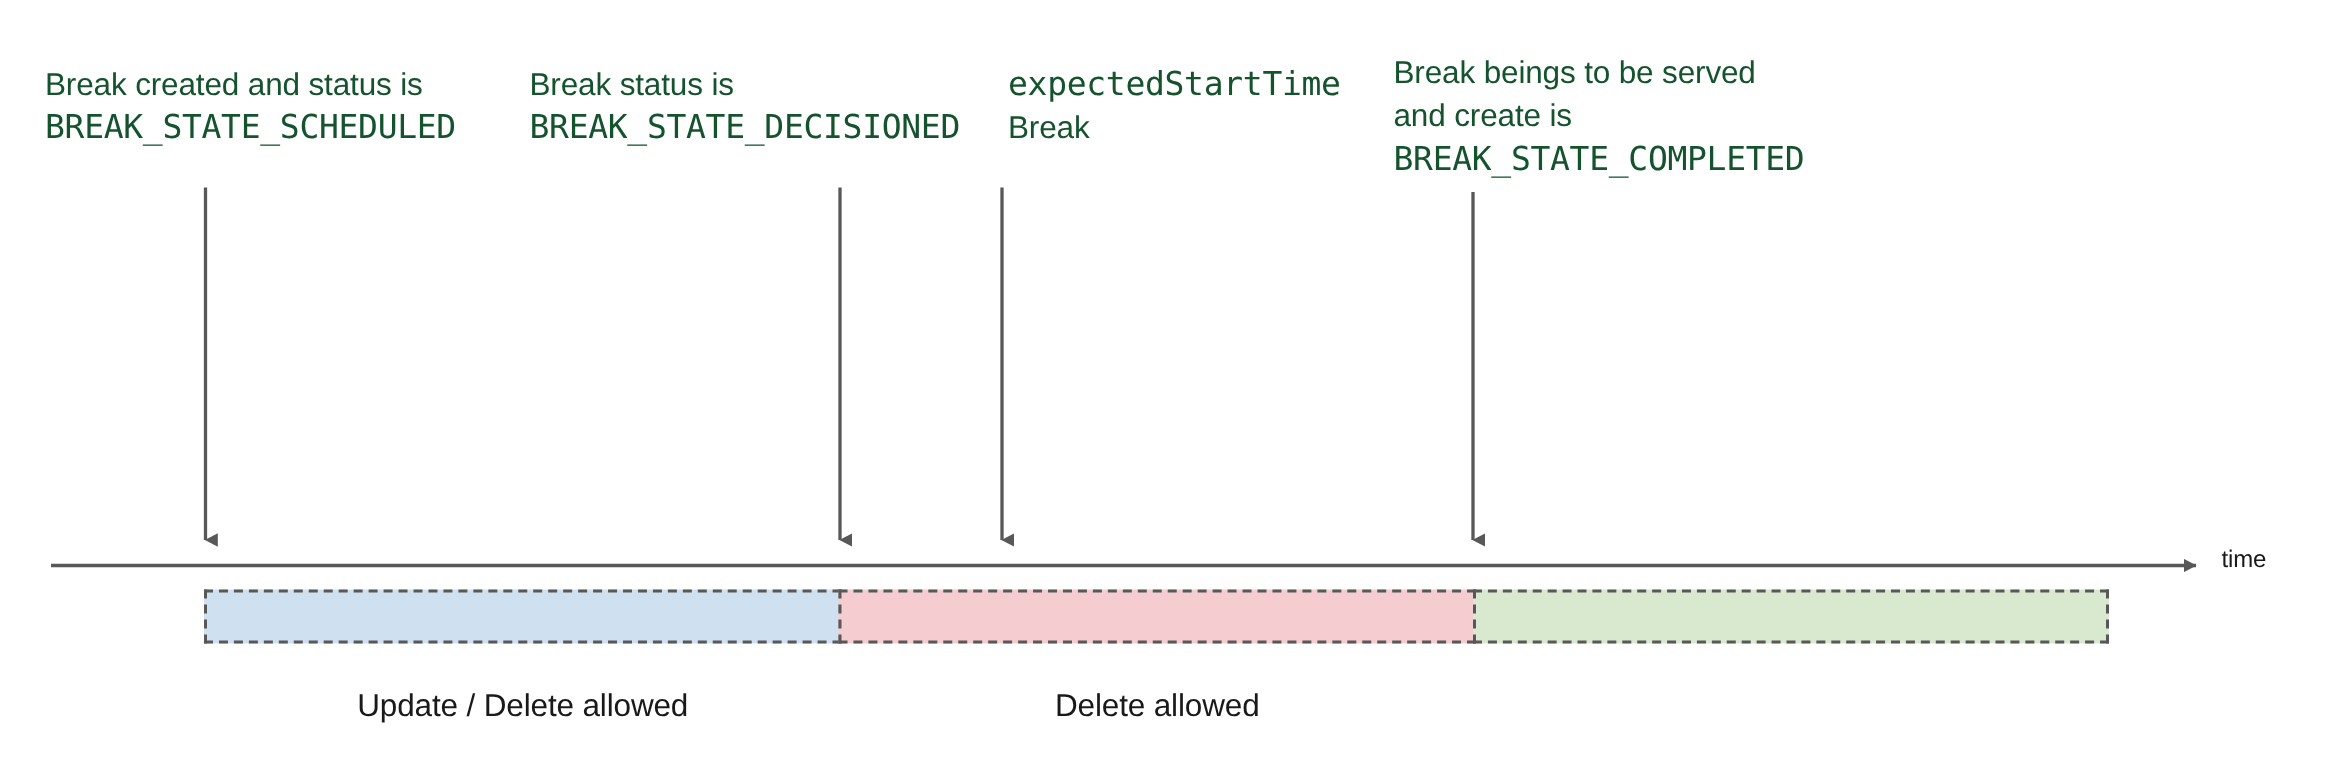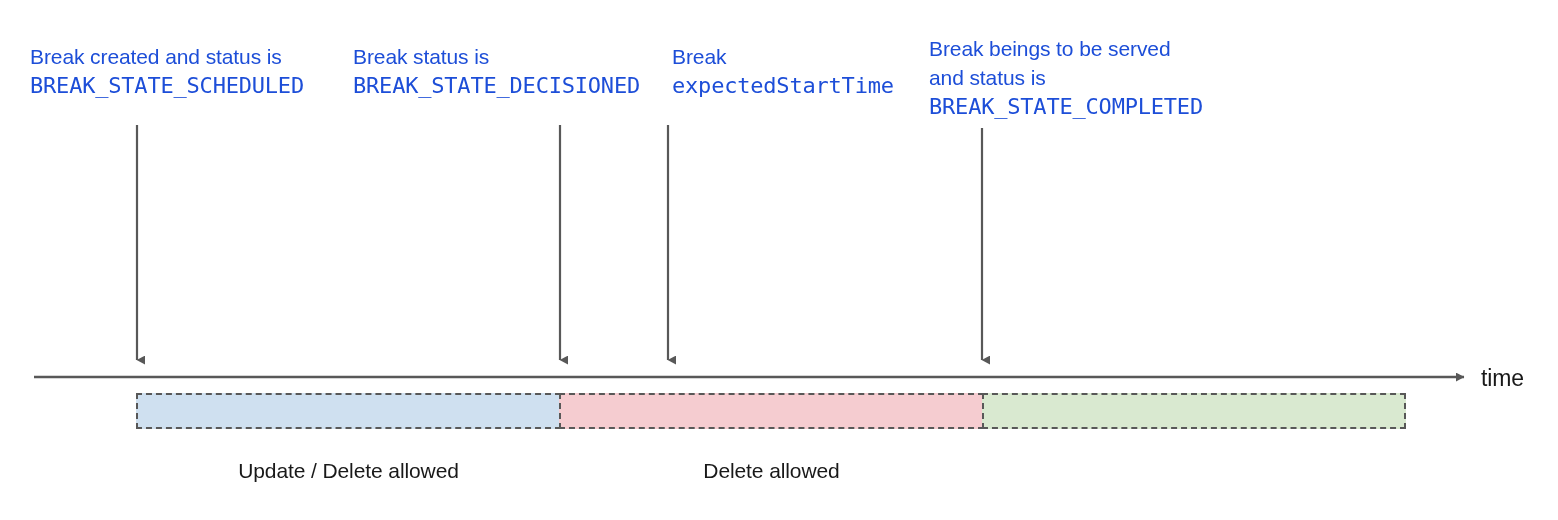--- a/index.html
+++ b/index.html
@@ -29,21 +29,21 @@
   .annotation {
     position: absolute;
     line-height: 29px;
     white-space: nowrap;
   }
   .ann-line {
     display: block;
     font-size: 21px;
     font-family: "Liberation Sans", sans-serif;
     letter-spacing: -0.1px;
-    color: #1d4ed8;
+    color: #14532d;
   }
   .ann-line.mono {
     font-family: "DejaVu Sans Mono", "Liberation Mono", monospace;
     font-size: 22px;
     letter-spacing: -0.2px;
   }
 
   #ann-0 { left: 30px;  top: 42px; }
   #ann-1 { left: 353px; top: 42px; }
   #ann-2 { left: 672px; top: 42px; }
@@ -81,48 +81,48 @@
   }
   #cap-0 { left: 136px; width: 425px; }
   #cap-1 { left: 559px; width: 425px; }
   #cap-2 { left: 982px; width: 424px; }
 
   
   #time-label {
     position: absolute;
     left: 1481px;
     top: 365px;
-    font-size: 23px;
+    font-size: 16px;
     color: #191919;
     letter-spacing: -0.1px;
   }
 </style>
 </head>
 <body>
 
 <div id="diagram">
 
   <div class="annotation" id="ann-0">
     <span class="ann-line">Break created and status is</span>
     <span class="ann-line mono">BREAK_STATE_SCHEDULED</span>
   </div>
 
   <div class="annotation" id="ann-1">
     <span class="ann-line">Break status is</span>
     <span class="ann-line mono">BREAK_STATE_DECISIONED</span>
   </div>
 
   <div class="annotation" id="ann-2">
+    <span class="ann-line mono">expectedStartTime</span>
     <span class="ann-line">Break</span>
-    <span class="ann-line mono">expectedStartTime</span>
   </div>
 
   <div class="annotation" id="ann-3">
     <span class="ann-line">Break beings to be served</span>
-    <span class="ann-line">and status is</span>
+    <span class="ann-line">and create is</span>
     <span class="ann-line mono">BREAK_STATE_COMPLETED</span>
   </div>
 
   <svg id="arrows" width="1558" height="520" viewBox="0 0 1558 520">
     <defs>
       <marker id="head-down" markerWidth="9" markerHeight="9" refX="4.5" refY="8.2" orient="auto" markerUnits="userSpaceOnUse">
         <polygon points="0,0 9,0 4.5,8.6" fill="#585858"></polygon>
       </marker>
       <marker id="head-right" markerWidth="9" markerHeight="9" refX="8.2" refY="4.5" orient="auto" markerUnits="userSpaceOnUse">
         <polygon points="0,0 0,9 8.6,4.5" fill="#585858"></polygon>

